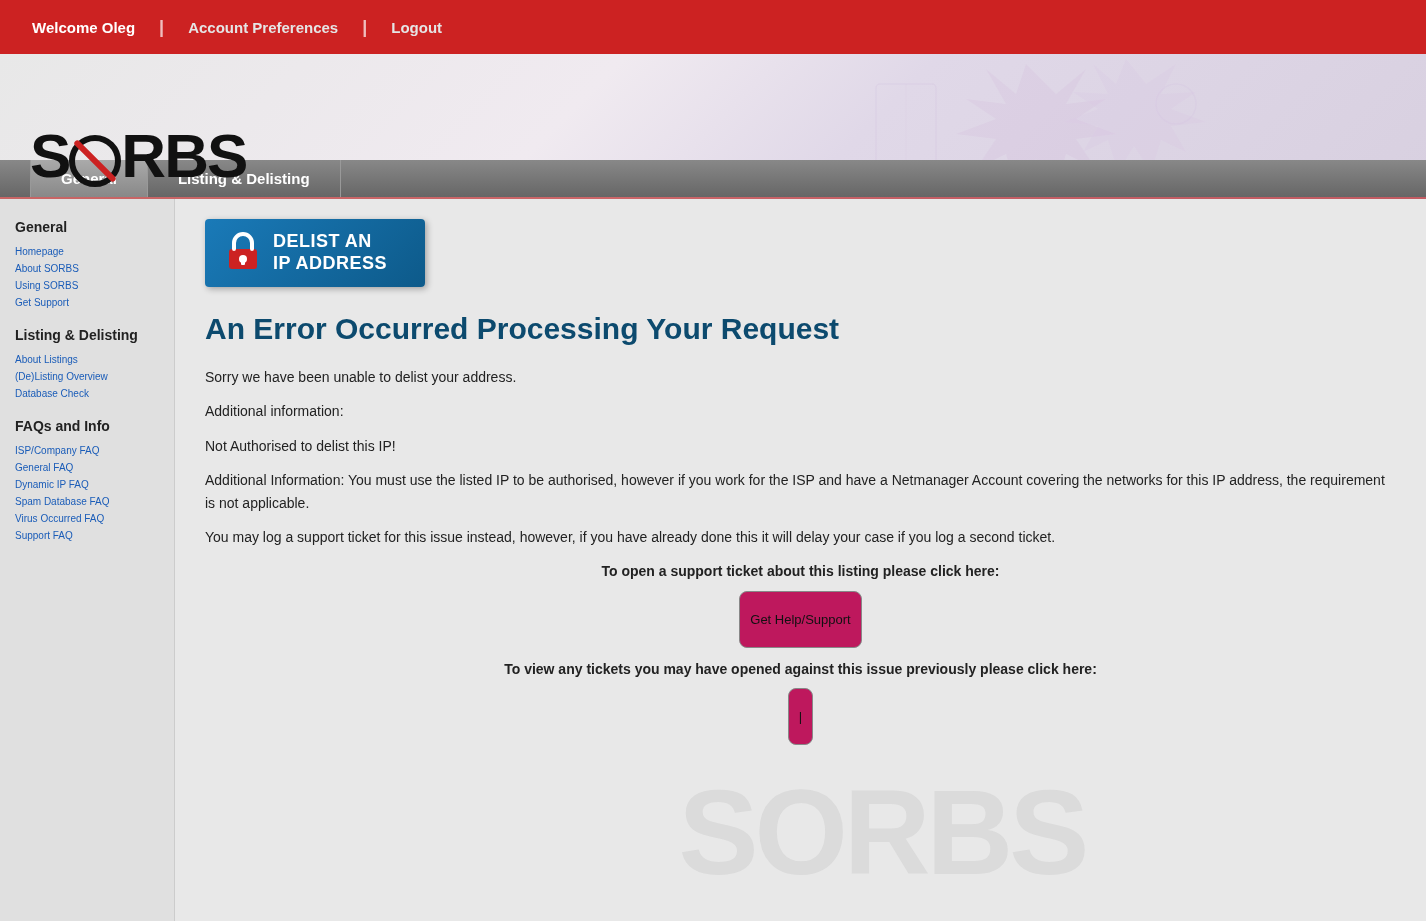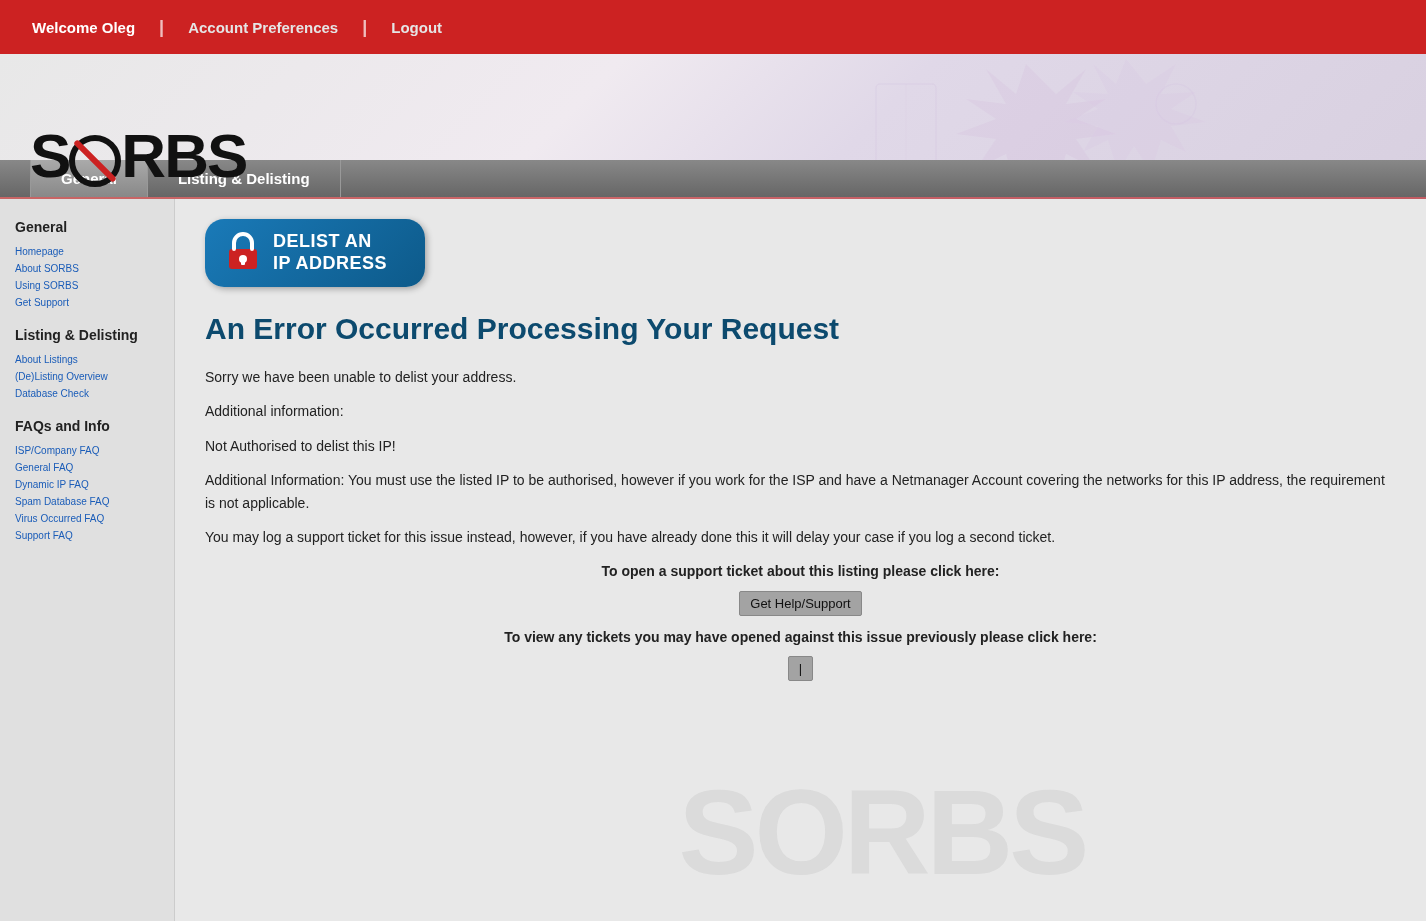--- a/index.html
+++ b/index.html
@@ -179,21 +179,21 @@
       pointer-events: none;
       z-index: 0;
       user-select: none;
     }
 
     
     .delist-banner {
       display: flex;
       align-items: center;
       background: linear-gradient(135deg, #1a7ab8, #0d5a8a);
-      border-radius: 19px;
+      border-radius: 4px;
       padding: 12px 20px;
       width: 220px;
       margin-bottom: 25px;
       box-shadow: 2px 2px 6px rgba(0,0,0,0.3);
       cursor: pointer;
       position: relative;
       z-index: 1;
     }
     .delist-lock-icon {
       margin-right: 12px;
@@ -234,27 +234,27 @@
       display: flex;
       align-items: center;
       gap: 8px;
       margin-bottom: 10px;
       font-size: 14px;
       font-weight: bold;
       flex-direction: column;
     }
     .support-btn {
       display: inline-block;
-      padding: 4px 10px;
+      padding: 20px 10px;
       border: 1px solid #888;
-      background: #a3a3a3;
+      background: #be185d;
       color: #111;
       font-size: 13px;
       cursor: pointer;
-      border-radius: 2px;
+      border-radius: 8px;
     }
 
     
     ::-webkit-scrollbar { width: 14px; }
     ::-webkit-scrollbar-track { background: #ccc; }
     ::-webkit-scrollbar-thumb { background: #888; border: 1px solid #666; }
   </style>
 </head>
 <body>
 

